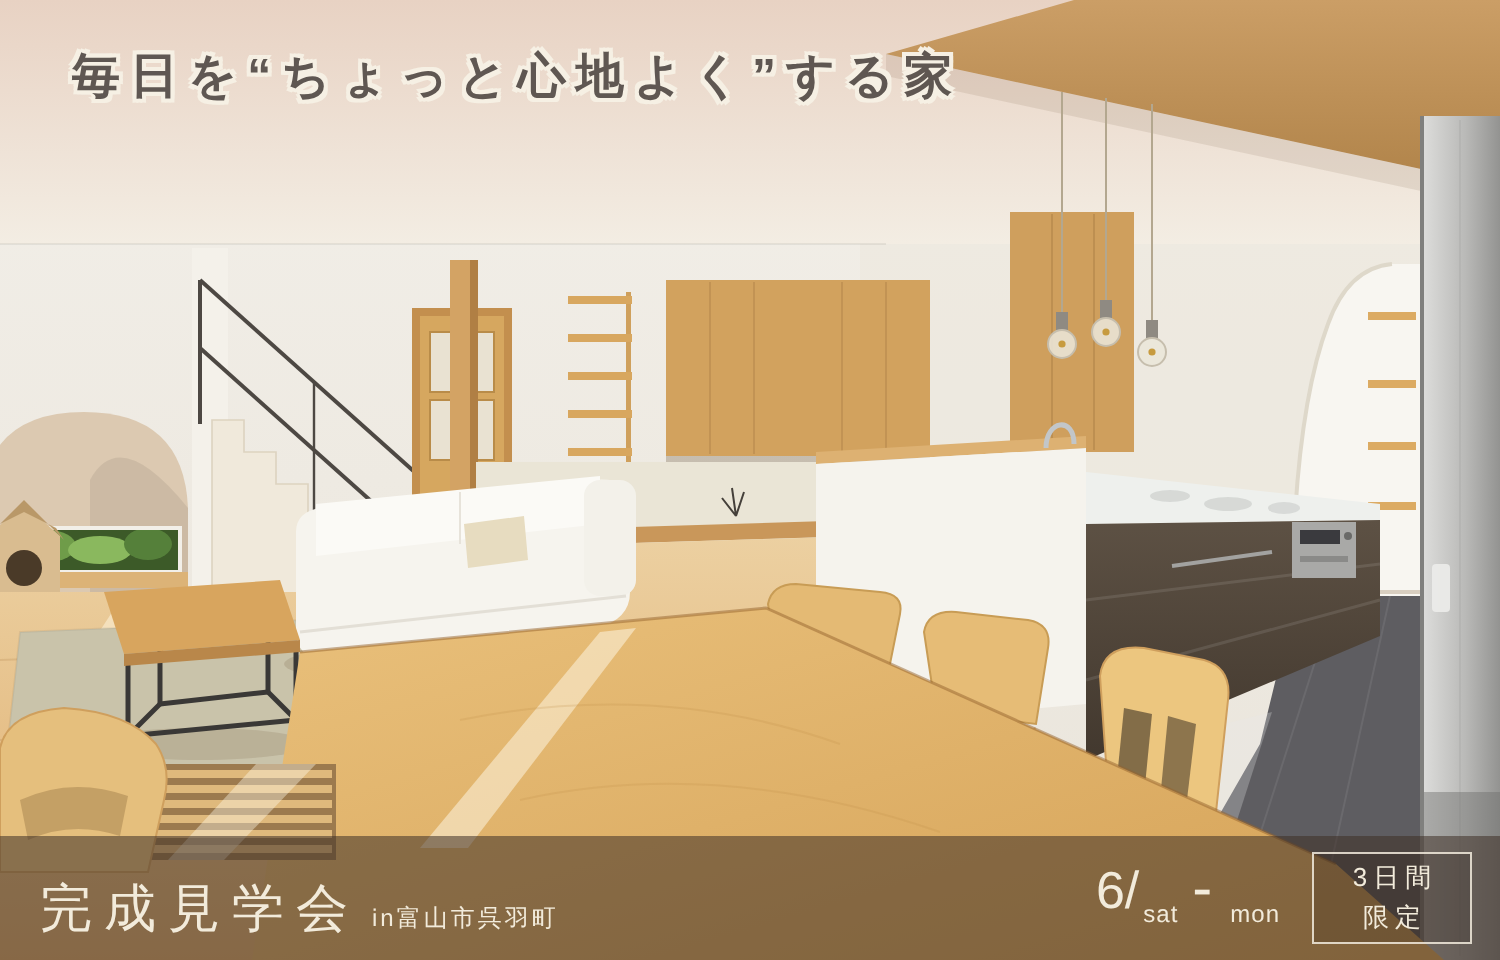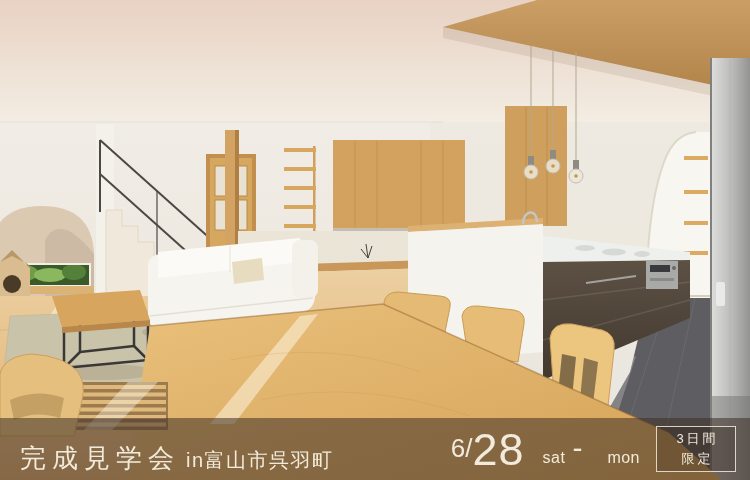--- a/index.html
+++ b/index.html
@@ -23,26 +23,26 @@
   }
 
   
   .footer{
     position:absolute;left:0;top:418px;width:750px;height:62px;z-index:6;
     background:rgba(62,48,38,0.55);
     display:flex;align-items:center;color:#f2ebdb;
   }
   .footer-left{display:flex;align-items:baseline;margin-left:20px;white-space:nowrap;}
   .event-title{font-size:26px;letter-spacing:6px;font-weight:500;}
-  .event-location{font-size:20px;letter-spacing:1.5px;margin-left:6px;margin-top:24px;}
+  .event-location{font-size:12px;letter-spacing:1.5px;margin-left:6px;margin-top:24px;}
   .footer-right{margin-left:auto;display:flex;align-items:center;}
   .date{display:flex;align-items:flex-end;margin-right:16px;line-height:1;white-space:nowrap;}
   .d-month{font-size:26px;padding-bottom:11px;font-weight:400;}
   .d-big{font-size:45px;font-weight:300;letter-spacing:1px;}
-  .d-dow{font-size:16px;padding-bottom:6px;margin-left:18px;letter-spacing:0.5px;}
+  .d-dow{font-size:12px;padding-bottom:6px;margin-left:2px;letter-spacing:0.5px;}
   .d-sep{font-size:30px;font-weight:300;padding-bottom:9px;margin:0 7px;}
   .badge{
     width:80px;height:46px;margin-right:14px;box-sizing:border-box;
     border:1px solid rgba(243,236,222,0.85);background:rgba(32,24,18,0.18);
     display:flex;flex-direction:column;align-items:center;justify-content:center;
     font-size:13px;letter-spacing:3px;line-height:1.55;
   }
   .badge span{display:block;text-indent:3px;}
 </style>
 </head>
@@ -320,31 +320,31 @@
       </g>
       <polygon points="128,382 158,382 112,430 84,430" fill="rgba(255,250,236,0.4)"></polygon>
     </g>
     <g>
       <path d="M0,374 Q4,356 32,354 Q64,356 78,372 Q86,384 82,400 L74,436 L0,436 Z" fill="#e5bf7d" stroke="#cf9f5d"></path>
       <path d="M10,400 Q36,388 64,398 L60,418 Q36,410 14,420 Z" fill="rgba(110,78,38,0.28)"></path>
     </g>
   </svg>
 
   <div class="headline">
+    <div>毎日を“ちょっと心地よく”する家</div>
   </div>
 
   <div class="footer">
     <div class="footer-left">
       <span class="event-title">完成見学会</span>
       <span class="event-location">in富山市呉羽町</span>
     </div>
     <div class="footer-right">
       <div class="date">
         <span class="d-month">6/</span>
-        <span class="d-big">28</span>
         <span class="d-dow">sat</span>
         <span class="d-sep">-</span>
         <span class="d-dow">mon</span>
       </div>
       <div class="badge">
         <span>3日間</span>
         <span>限定</span>
       </div>
     </div>
   </div>

